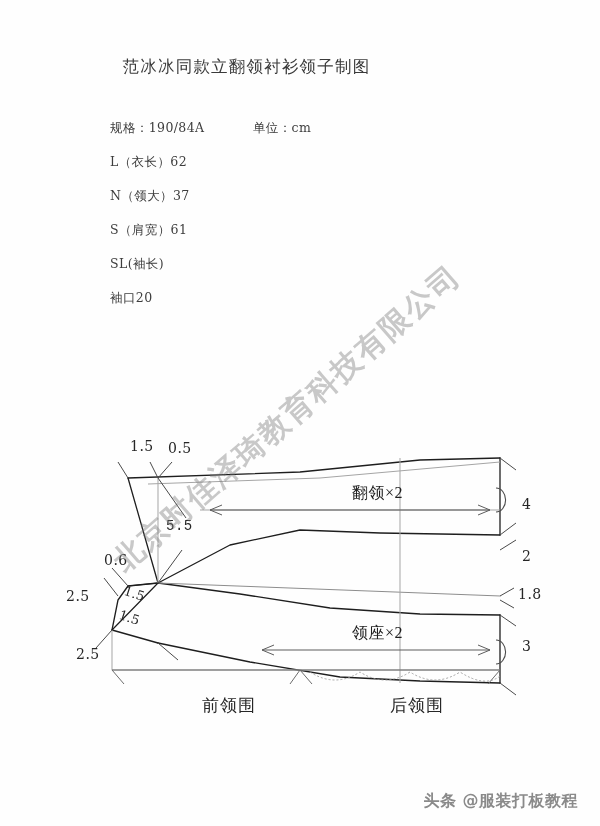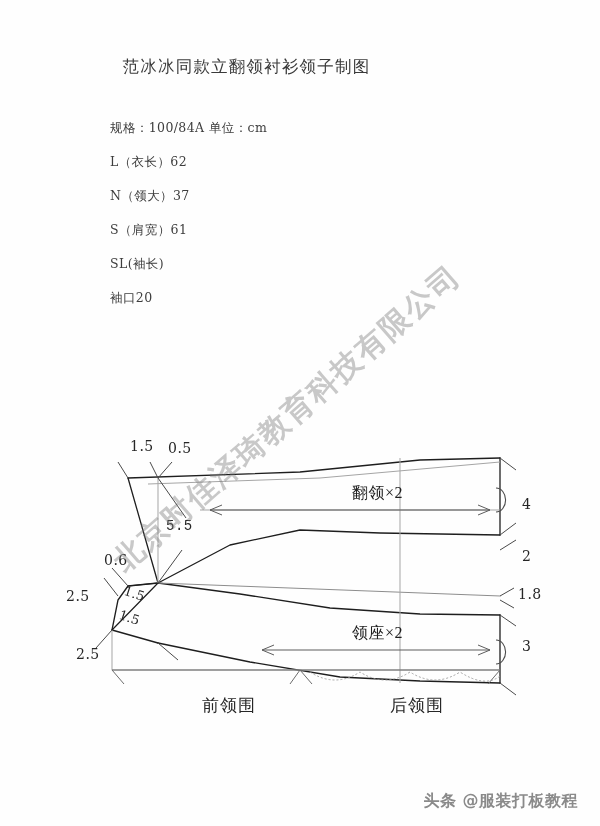--- a/index.html
+++ b/index.html
@@ -47,20 +47,21 @@
   }
   .spec-row {
     height: 34px;
     font-size: 12.5px;
     color: #3d3d3d;
     white-space: nowrap;
     letter-spacing: 0.4px;
     font-family: "DejaVu Serif", "Liberation Serif", serif;
   }
   .spec-row .spec-unit {
+    margin-left: 44px;
   }
 
   
   #drawing {
     position: absolute;
     left: 0;
     top: 400px;
     width: 600px;
     height: 340px;
   }
@@ -128,21 +129,21 @@
 </style>
 </head>
 <body>
 
 <div id="page">
 
   <div id="doc-title">范冰冰同款立翻领衬衫领子制图</div>
 
   <div id="spec-list">
     <div class="spec-row">
-      <span>规格：100/84A</span>
+      <span>规格：190/84A</span>
       <span class="spec-unit">单位：cm</span>
     </div>
     <div class="spec-row">L（衣长）62</div>
     <div class="spec-row">N（领大）37</div>
     <div class="spec-row">S（肩宽）61</div>
     <div class="spec-row">SL(袖长)</div>
     <div class="spec-row">袖口20</div>
   </div>
 
   <div id="drawing">

